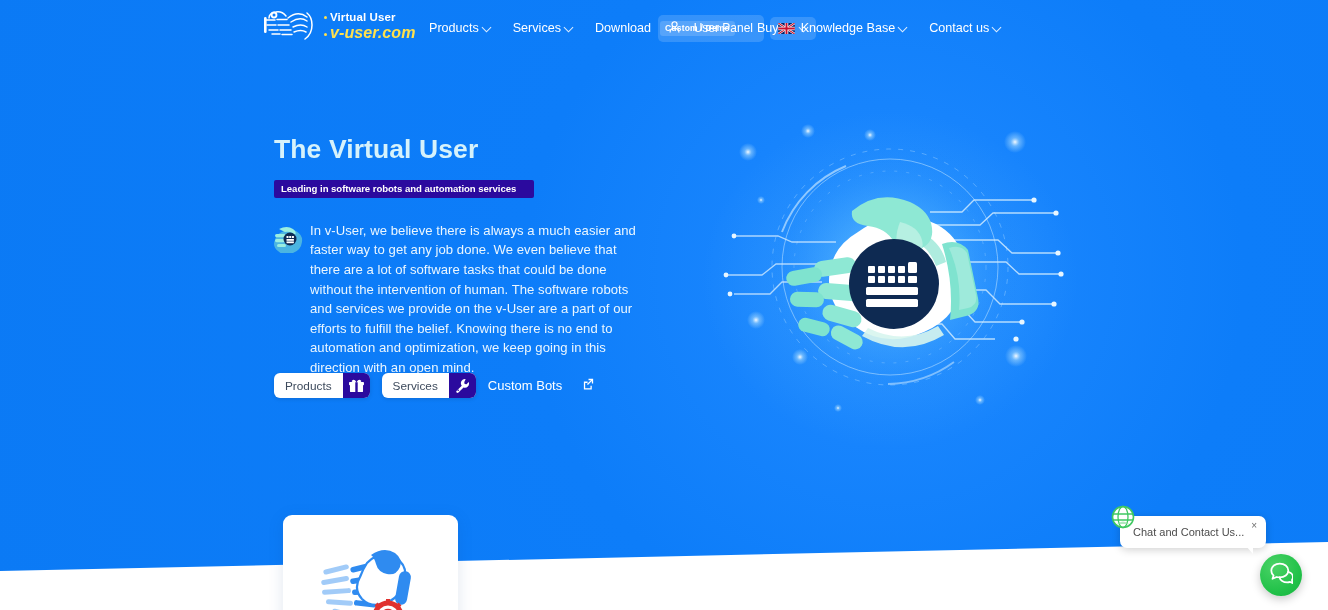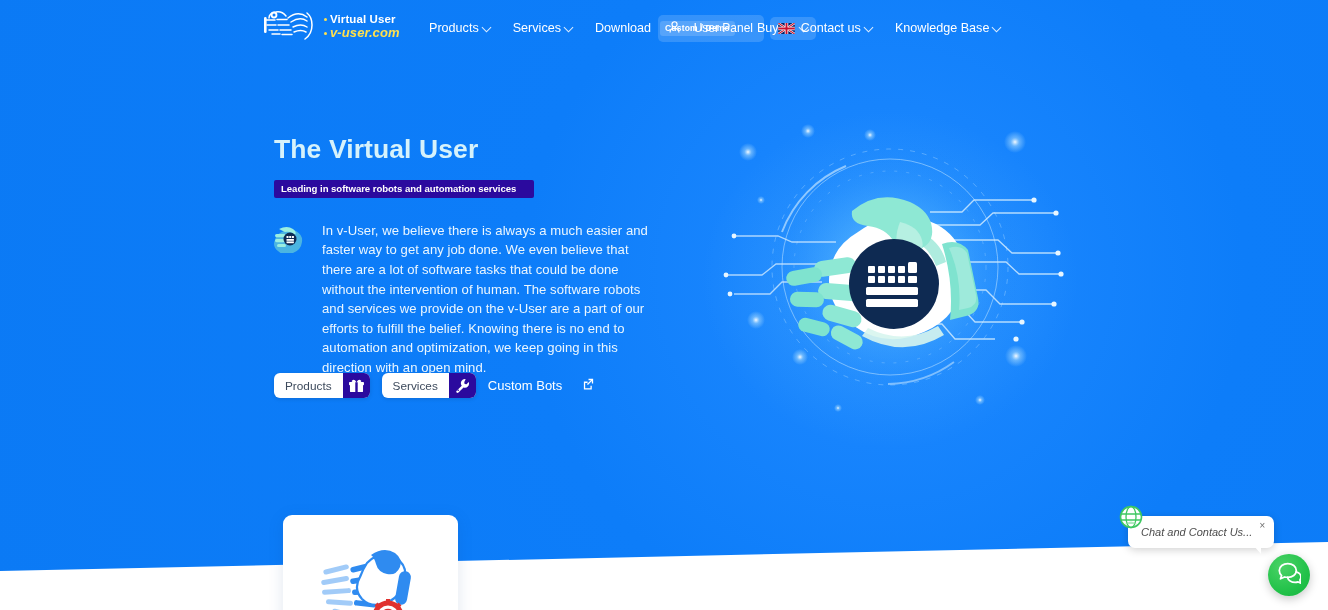--- a/index.html
+++ b/index.html
@@ -27,21 +27,21 @@
 
   
   #navbar {
     position:absolute; left:0; top:0; width:1080px; height:56px;
     display:flex; align-items:center; z-index:40;
   }
   #logo { position:absolute; left:264px; top:9px; display:flex; align-items:center; gap:4px; cursor:pointer;}
   #logo-mark { width:56px; height:34px; flex:none; }
   #logo-text { display:flex; flex-direction:column; line-height:1.12; padding-top:1px;}
   .logo-line1 { font-size:11.5px; color:#ffffff; font-weight:600; letter-spacing:.1px; white-space:nowrap;}
-  .logo-line2 { font-size:13px; color:#ffe14d; font-weight:700; font-style:italic; letter-spacing:.1px; white-space:nowrap;}
+  .logo-line2 { font-size:16px; color:#ffe14d; font-weight:700; font-style:italic; letter-spacing:.1px; white-space:nowrap;}
   .logo-dot { display:inline-block; width:3px; height:3px; border-radius:50%; background:#ffe14d; margin-right:3px; vertical-align:2px;}
 
   #nav-links { position:absolute; left:418px; top:0; height:56px; display:flex; align-items:center; gap:0; }
   .nav-item {
     display:flex; align-items:center; gap:4px;
     color:#ffffff; font-size:12.6px; padding:0 11px; height:56px; cursor:pointer; white-space:nowrap;
   }
   .chev { width:8px; height:8px; display:inline-block; position:relative; top:-1px; }
   .chev:after {
     content:""; position:absolute; left:0; top:1px; width:6px; height:6px;
@@ -67,21 +67,21 @@
   
   #hero-left { position:absolute; left:274px; top:134px; width:400px; z-index:20; }
   #hero-title {
     font-size:26.5px; font-weight:700; color:#d6f2fb; letter-spacing:.1px; line-height:1.2;
   }
   #hero-badge {
     display:inline-block; margin-top:14px; background:#2b0a9e; color:#ffffff;
     font-size:9.6px; font-weight:700; padding:3px 18px 4px 7px; border-radius:2px; letter-spacing:-0.05px;
     white-space:nowrap;
   }
-  #hero-body-row { display:flex; margin-top:23px; gap:12px; }
+  #hero-body-row { display:flex; margin-top:23px; gap:0px; }
   #hero-body-icon { width:36px; flex:none; padding-top:4px; margin-left:0px; }
   #hero-paragraph {
     color:#eaf6ff; font-size:13.1px; line-height:19.6px; width:336px; letter-spacing:.05px;
   }
 
   #hero-actions { position:absolute; left:274px; top:373px; display:flex; align-items:center; gap:12px; z-index:20;}
   .pill-btn {
     display:flex; align-items:center; background:#ffffff; border-radius:6px;
     height:25px; padding-left:11px; overflow:hidden; cursor:pointer;
     box-shadow:0 1px 4px rgba(0,0,0,.13);
@@ -99,21 +99,21 @@
 
   
   #feature-card {
     position:absolute; left:283px; top:515px; width:175px; height:150px;
     background:#ffffff; border-radius:9px;
     box-shadow:0 3px 16px rgba(20,70,140,.13);
     z-index:25; display:flex; flex-direction:column; align-items:center; padding-top:26px;
   }
 
   
-  #chat-widget { position:absolute; right:0; bottom:0; width:220px; height:110px; z-index:60;font-style:italic;}
+  #chat-widget { position:absolute; right:8px; bottom:0; width:220px; height:110px; z-index:60;}
   #chat-avatar {
     position:absolute; left:11px; top:5px; width:24px; height:24px; z-index:3;
   }
   #chat-bubble {
     position:absolute; left:20px; top:16px; width:146px; height:32px;
     background:#ffffff; border-radius:7px; box-shadow:0 2px 9px rgba(0,0,0,.18);
     display:flex; align-items:center; padding-left:13px; z-index:2;
   }
   #chat-bubble:after {
     content:""; position:absolute; right:13px; bottom:-6px; width:0; height:0;
@@ -343,25 +343,25 @@
       <i class="chev"></i>
     </div>
     <div class="nav-item">
       <span>Download</span>
       <span id="trial-badge">Custom / Demo</span>
     </div>
     <div class="nav-item">
       <span>Buy</span>
     </div>
     <div class="nav-item">
+      <span>Knowledge Base</span>
+      <i class="chev"></i>
+    </div>
+    <div class="nav-item">
       <span>Contact us</span>
-      <i class="chev"></i>
-    </div>
-    <div class="nav-item">
-      <span>Knowledge Base</span>
       <i class="chev"></i>
     </div>
   </nav>
 
   <div id="nav-right">
     <div id="user-panel-btn">
       <span>
         <svg width="11" height="12" viewBox="0 0 12 13">
           <circle cx="6" cy="3.6" r="2.8" fill="none" stroke="#ffffff" stroke-width="1.3"></circle>
           <path d="M1.2 12 q0 -4 4.8 -4 q4.8 0 4.8 4" fill="none" stroke="#ffffff" stroke-width="1.3" stroke-linecap="round"></path>

